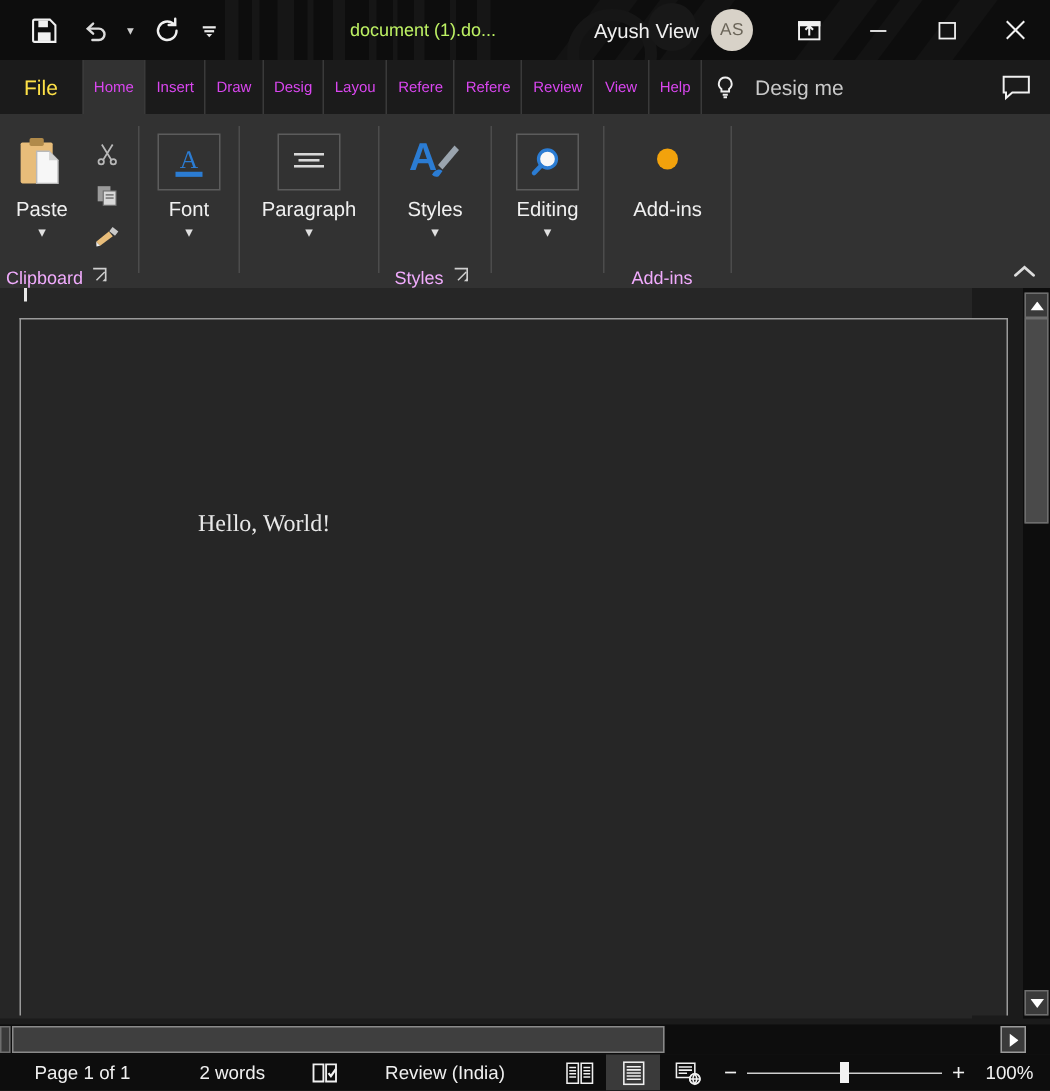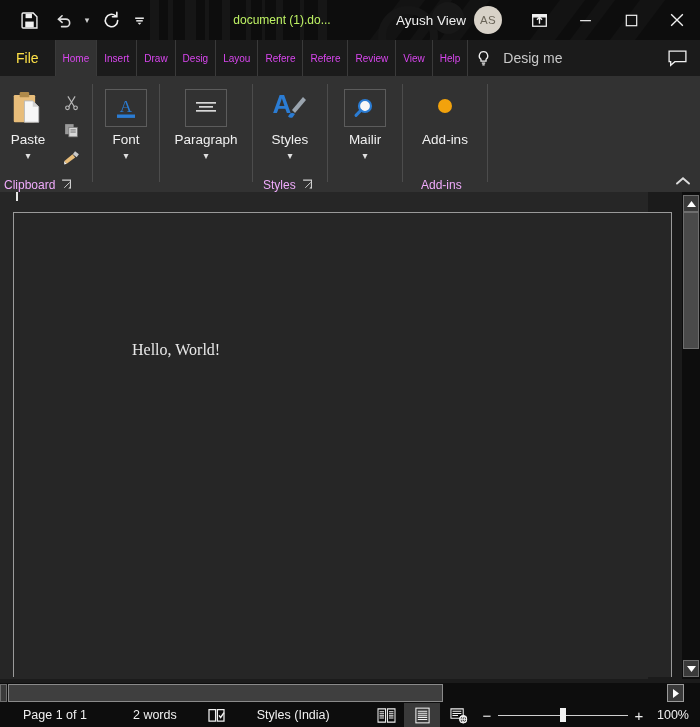--- a/index.html
+++ b/index.html
@@ -372,21 +372,21 @@
       <div class="group-body" style="justify-content:center;">
         <div class="bigbtn">
           <div class="ic">
             <div class="boxicon">
               <svg width="26" height="24" viewBox="0 0 26 24">
                 <circle cx="13" cy="10" r="6" fill="#f7f7f7" stroke="#2b7cd3" stroke-width="2.2"></circle>
                 <path d="M8.6 14.6 L4 19.4" stroke="#2b7cd3" stroke-width="3" stroke-linecap="round"></path>
               </svg>
             </div>
           </div>
-          <div class="lbl">Mailir</div>
+          <div class="lbl">Editing</div>
           <div class="chev">▾</div>
         </div>
       </div>
       <div class="group-label"></div>
     </div>
     <div class="gsep"></div>
 
     <div class="group" style="width:84px;">
       <div class="group-body" style="justify-content:center;">
         <div class="bigbtn" style="width:82px;">
@@ -443,21 +443,21 @@
   <div class="statusbar">
     <div class="sb-item">Page 1 of 1</div>
     <div class="sb-item">2 words</div>
     <div class="sb-icon">
       <svg width="18" height="15" viewBox="0 0 18 15" fill="none" stroke="#f0f0f0" stroke-width="1.25">
         <path d="M1 1.6 H7.6 V13 H1 Z"></path>
         <path d="M9.4 1.6 H16 V13 H9.4 Z"></path>
         <path d="M11 7.4 L12.6 9.4 L16 4.6" stroke-width="1.5"></path>
       </svg>
     </div>
-    <div class="sb-item">Styles (India)</div>
+    <div class="sb-item">Review (India)</div>
     <div class="sb-spacer"></div>
 
     <div class="sb-view">
       <svg width="19" height="17" viewBox="0 0 20 18" fill="none" stroke="#f0f0f0" stroke-width="1.1">
         <path d="M1 2 H9 V16 H1 Z"></path>
           <path d="M11 2 H19 V16 H11 Z"></path>
         <path d="M2.6 5 H7.4 M2.6 7.2 H7.4 M2.6 9.4 H7.4 M2.6 11.6 H7.4"></path>
         <path d="M12.6 5 H17.4 M12.6 7.2 H17.4 M12.6 9.4 H17.4 M12.6 11.6 H17.4"></path>
       </svg>
     </div>

